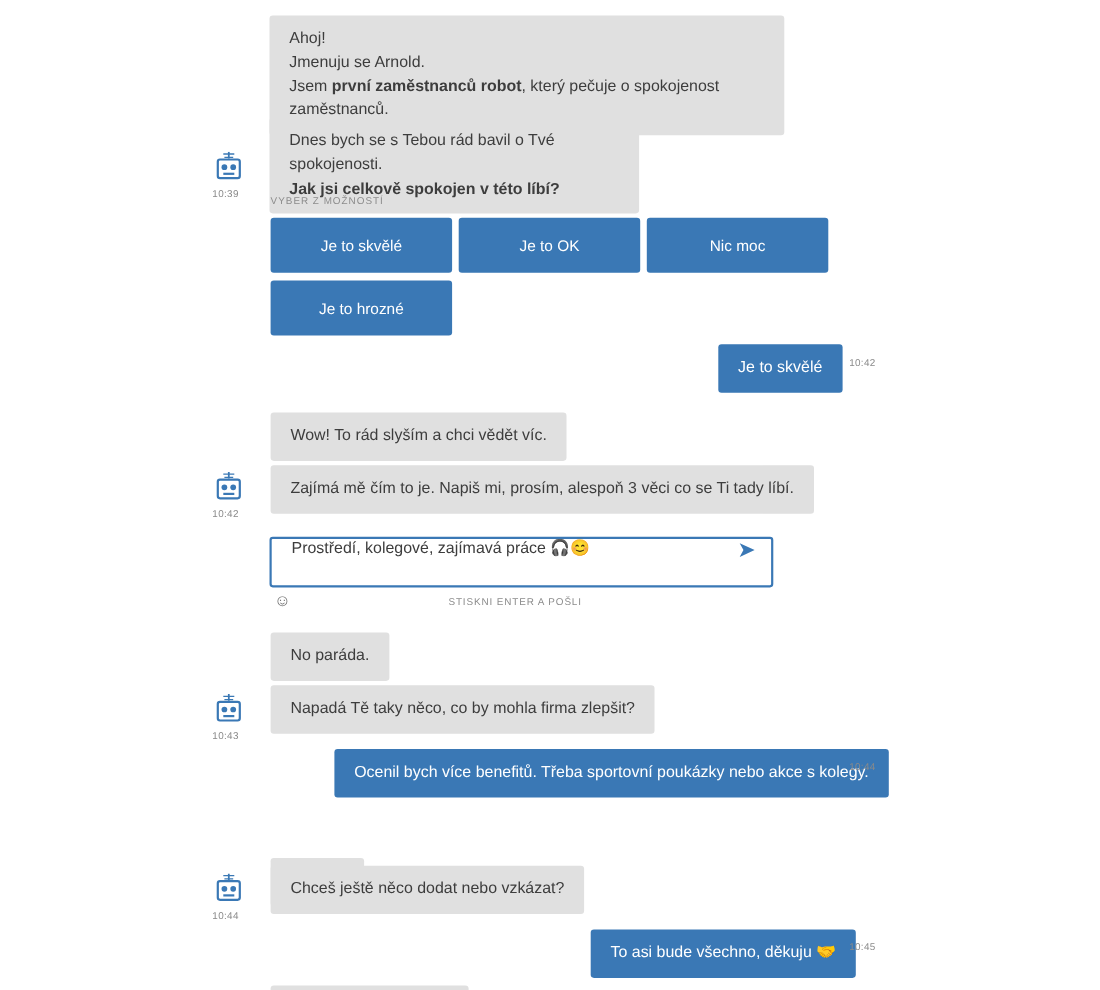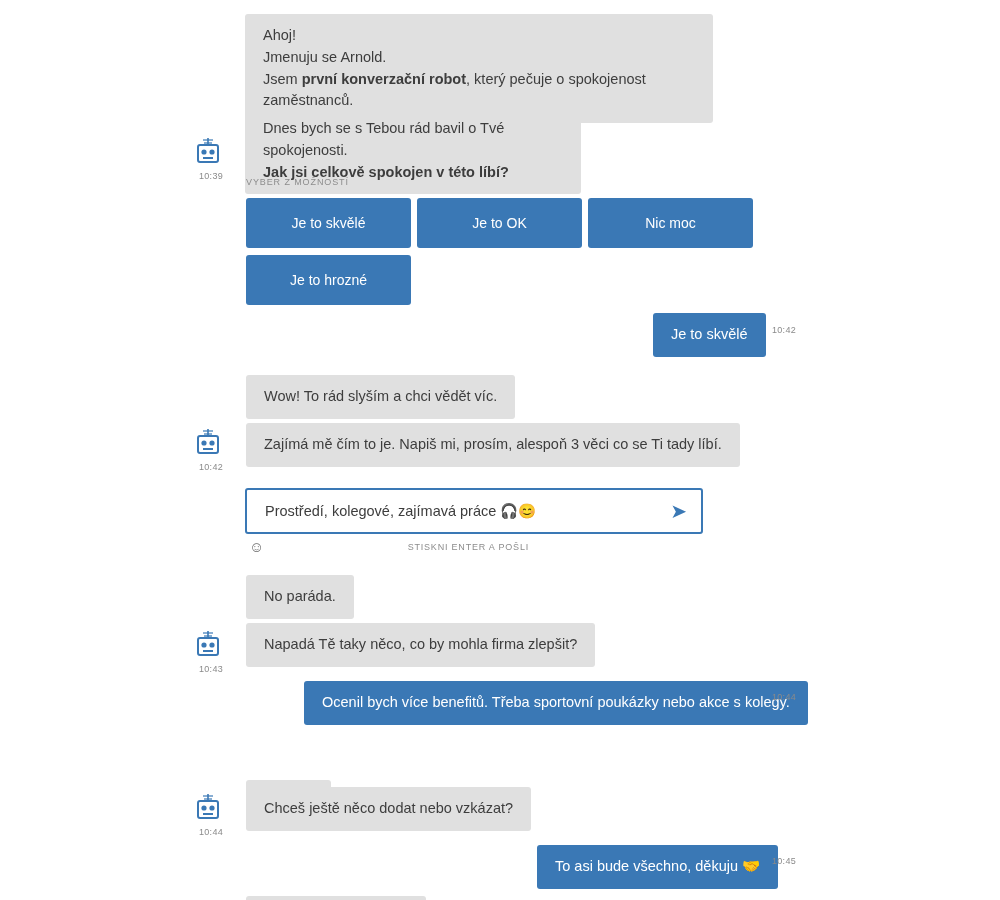--- a/index.html
+++ b/index.html
@@ -39,21 +39,21 @@
   .bubble.user {
     background: #3a78b5;
     color: #ffffff;
   }
   .bubble b { font-weight: bold; }
 
   
   .avatar {
     position: absolute;
     width: 30px;
-    text-align: right;
+    text-align: left;
   }
   .avatar svg { display: block; margin: 0 auto; }
   .time-av {
     font-size: 9px;
     color: #8a8a8a;
     margin-top: 3px;
     letter-spacing: .3px;
   }
   .time-right {
     position: absolute;
@@ -87,21 +87,21 @@
   .composer {
     position: absolute;
     left: 245px;
     top: 488px;
     width: 458px;
     height: 46px;
     border: 2px solid #3a78b5;
     border-radius: 3px;
     background: #ffffff;
     display: flex;
-    align-items: center;
+    align-items: flex-start;
     padding: 0 14px 0 18px;
   }
   .composer-text {
     flex: 1;
     font-size: 14.5px;
     color: #3d3d3d;
     white-space: nowrap;
     overflow: hidden;
   }
   .send-icon {
@@ -131,21 +131,21 @@
 </style>
 </head>
 <body>
 
 <div class="chat">
 
   <div class="row" style="left:245px; top:14px;">
     <div class="bubble bot" style="width:468px;">
       <div>Ahoj!</div>
       <div>Jmenuju se Arnold.</div>
-      <div><span>Jsem </span><b>první konverzační robot</b><span>, který pečuje o spokojenost zaměstnanců.</span></div>
+      <div><span>Jsem </span><b>první zaměstnanců robot</b><span>, který pečuje o spokojenost zaměstnanců.</span></div>
     </div>
   </div>
 
   <div class="row" style="left:245px; top:107px;">
     <div class="bubble bot" style="width:336px;">
       <div>Dnes bych se s Tebou rád bavil o Tvé spokojenosti.</div>
       <div><b>Jak jsi celkově spokojen v této líbí?</b></div>
     </div>
   </div>
 

